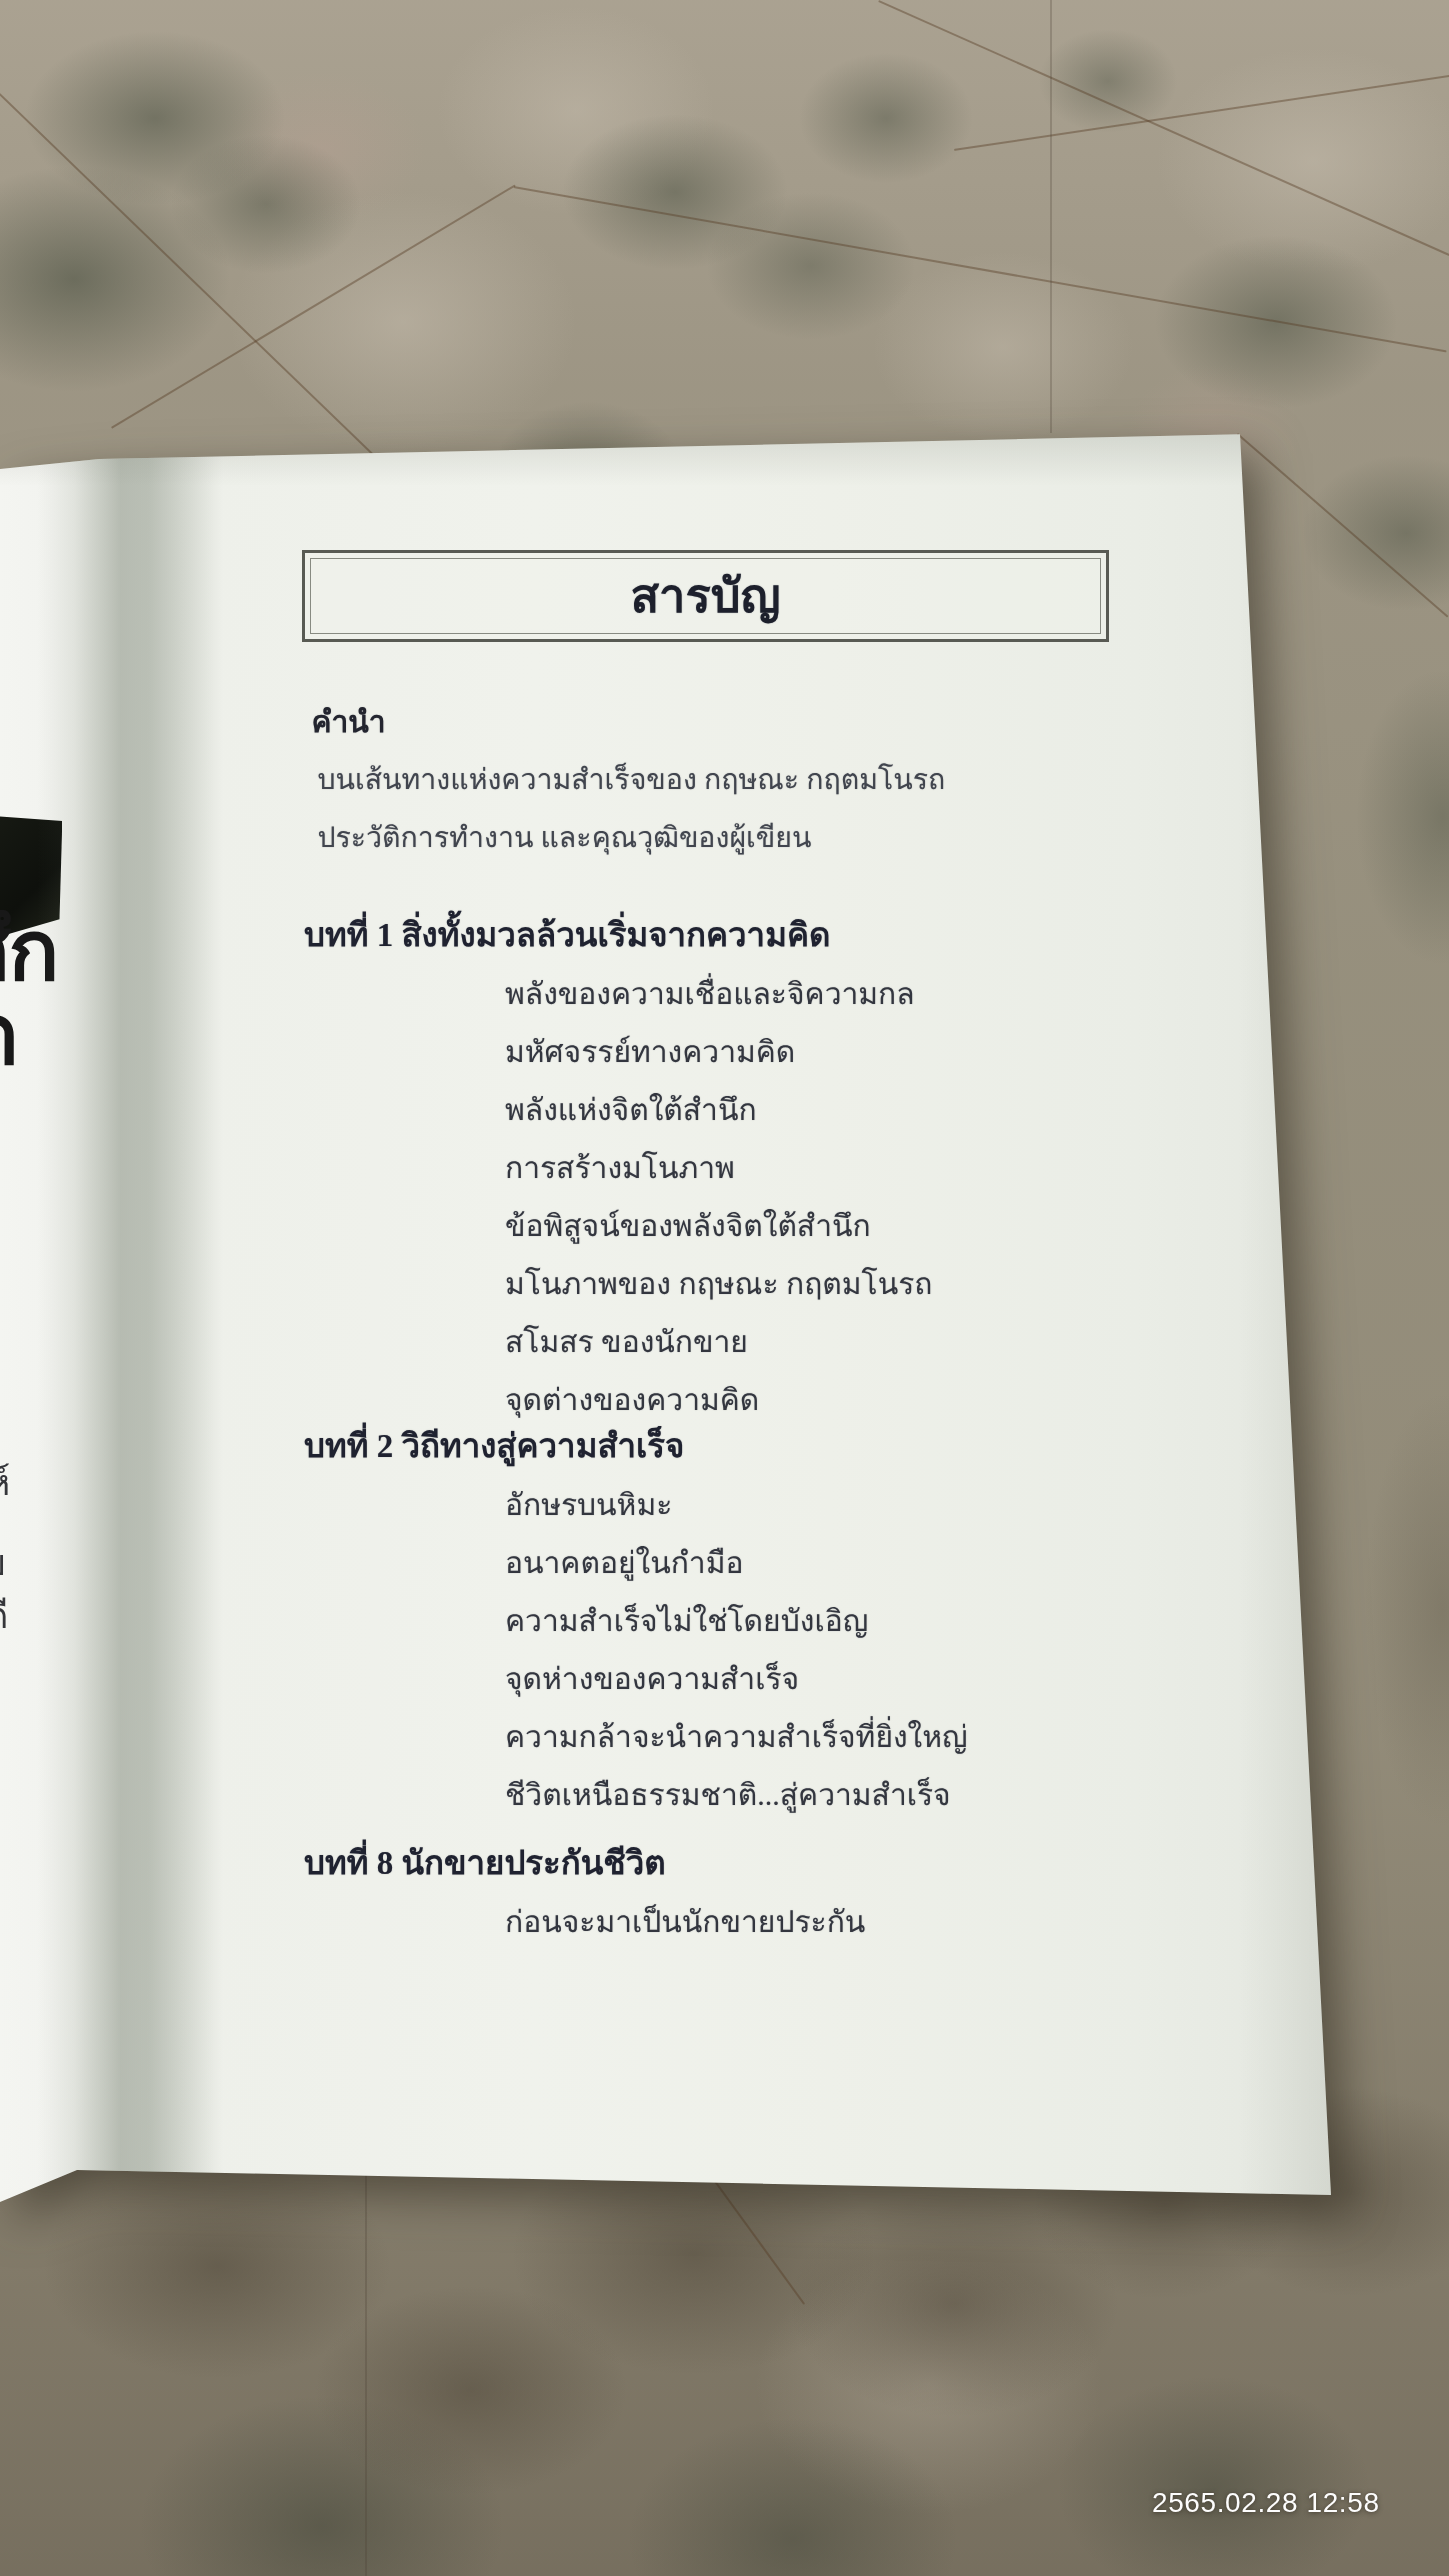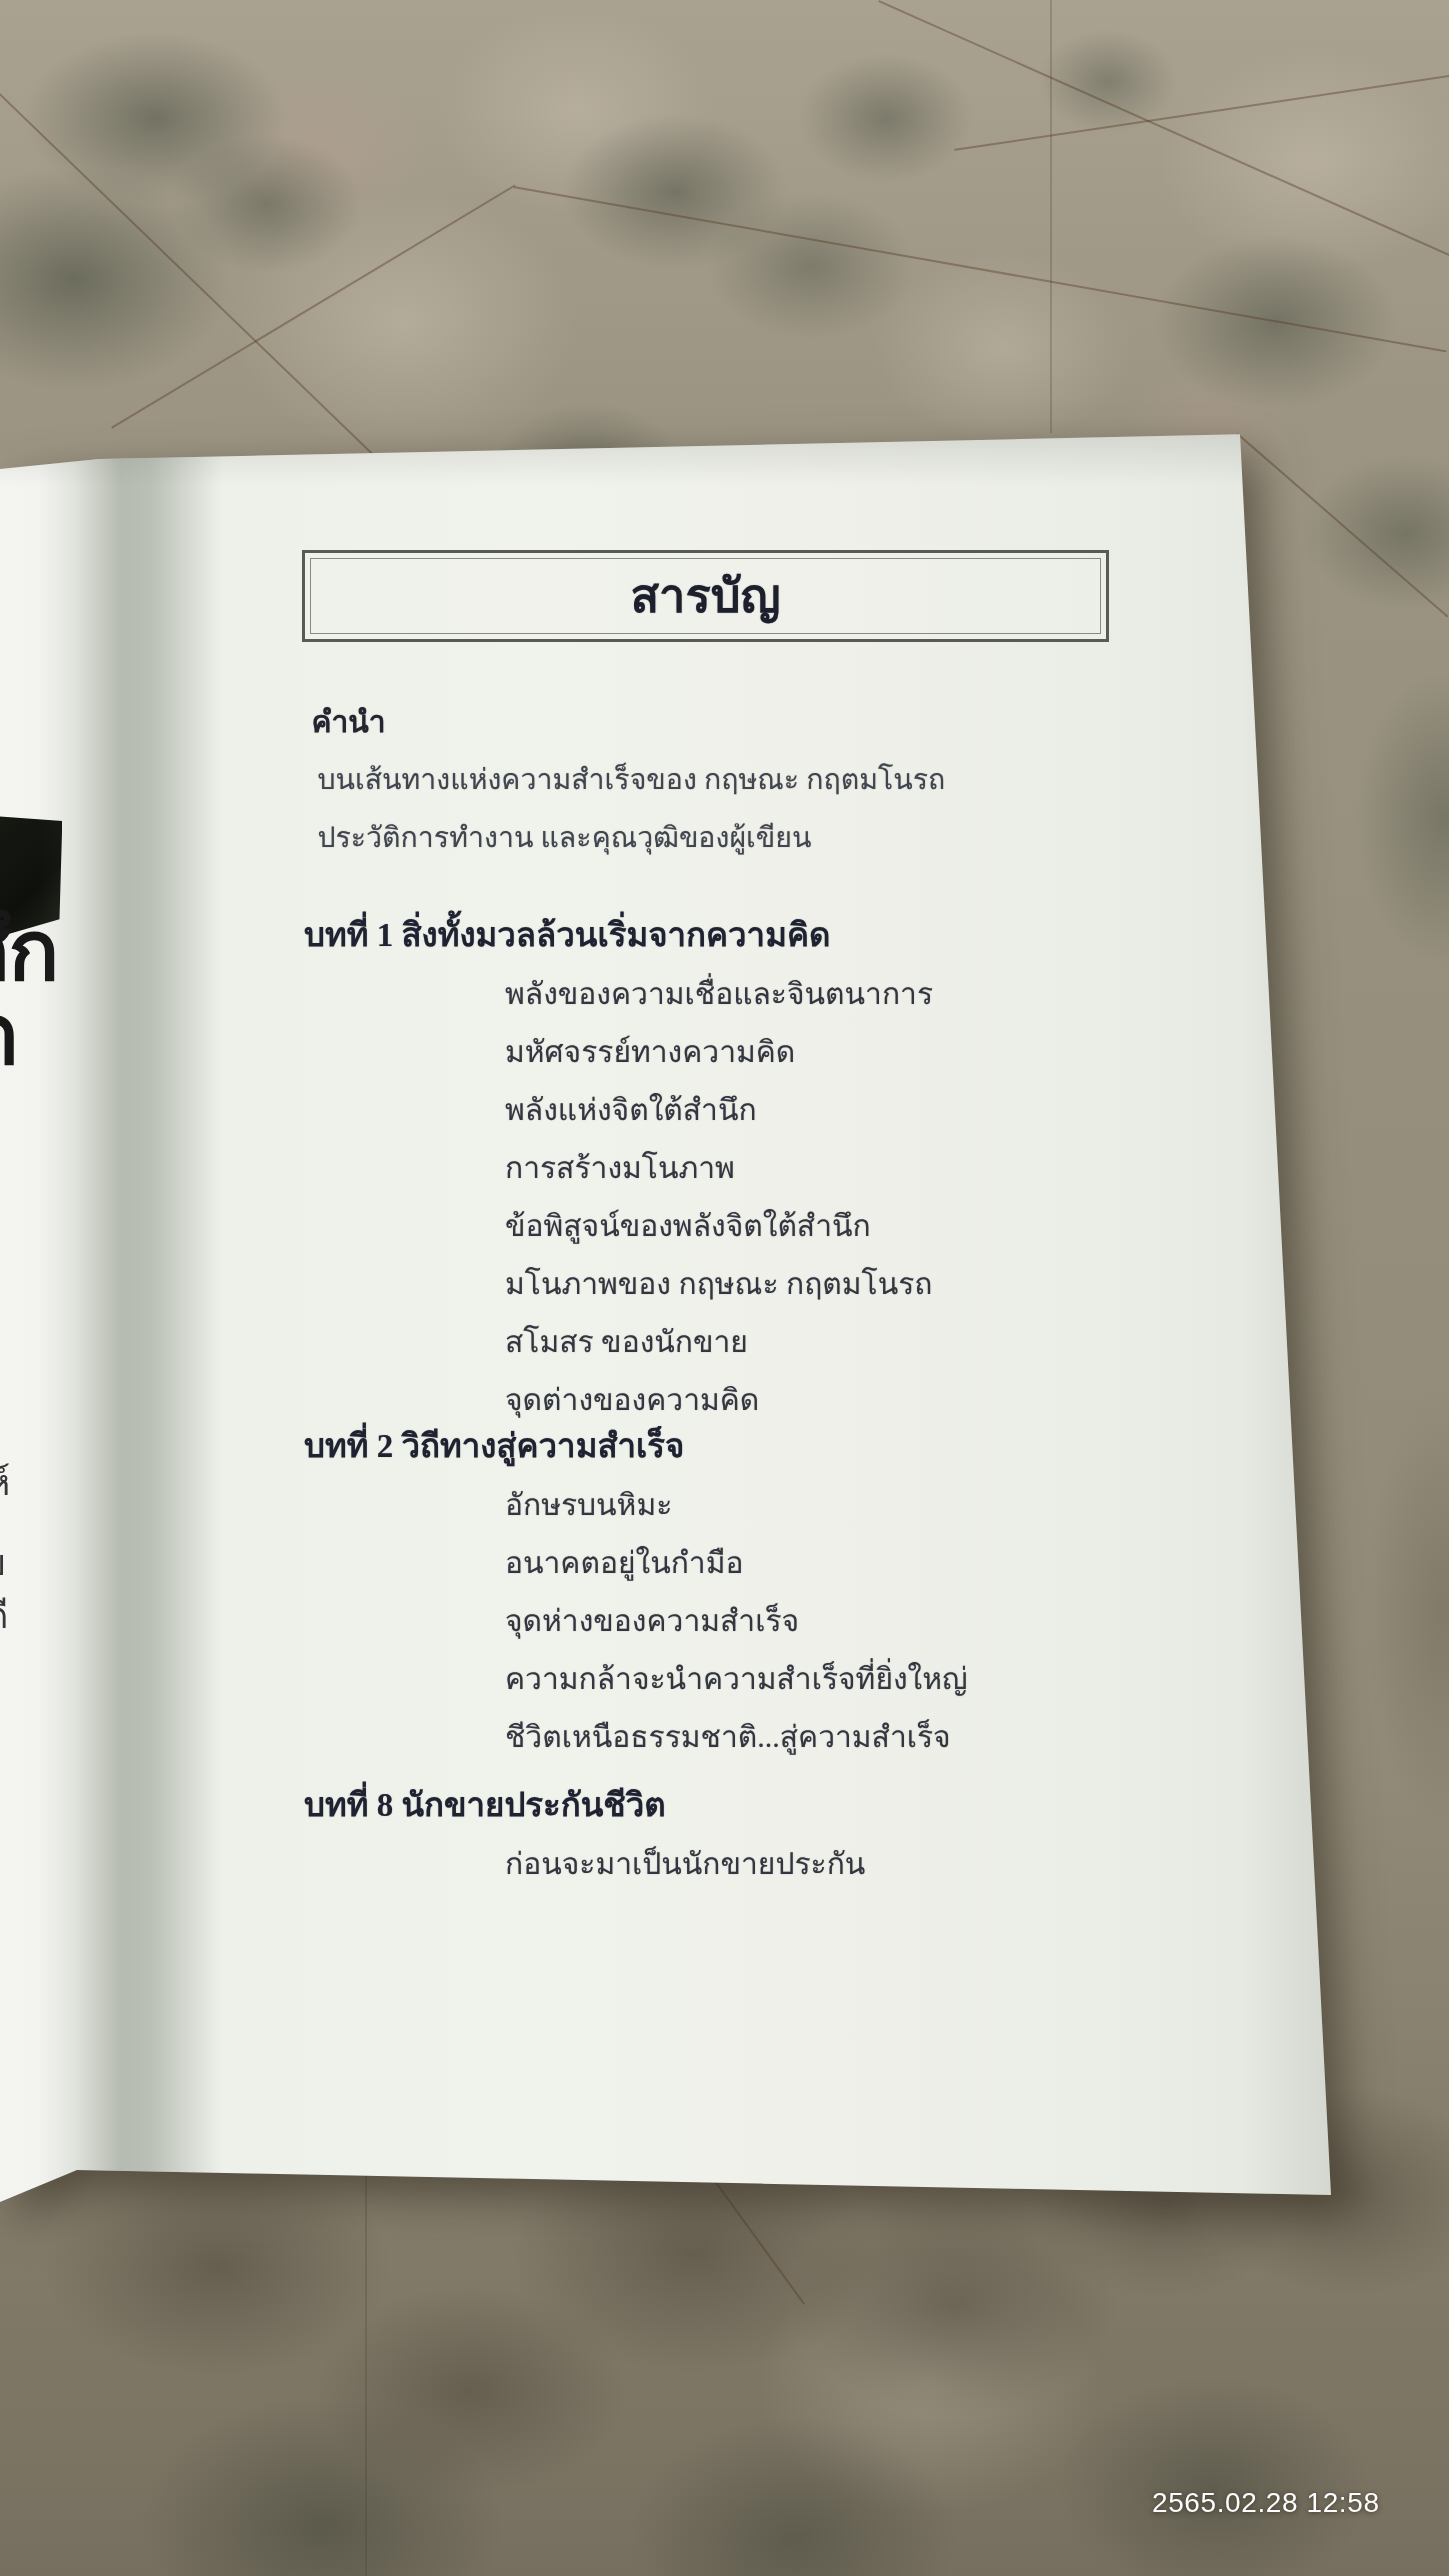--- a/index.html
+++ b/index.html
@@ -152,31 +152,32 @@
       <div class="title-box-inner">
         <span class="title-text">สารบัญ</span>
       </div>
     </div>
 
     <div class="toc">
         <div class="toc-line t-lead">คำนำ</div>
         <div class="toc-line t-flush">บนเส้นทางแห่งความสำเร็จของ กฤษณะ กฤตมโนรถ</div>
         <div class="toc-line t-flush">ประวัติการทำงาน และคุณวุฒิของผู้เขียน</div>
         <div class="toc-line t-chapter g-lg">บทที่ 1 สิ่งทั้งมวลล้วนเริ่มจากความคิด</div>
-        <div class="toc-line t-item">พลังของความเชื่อและจินตนาการ</div>
+        <div class="toc-line t-item">พลังของความเชื่อและจิความกล</div>
         <div class="toc-line t-item">มหัศจรรย์ทางความคิด</div>
         <div class="toc-line t-item">พลังแห่งจิตใต้สำนึก</div>
         <div class="toc-line t-item">การสร้างมโนภาพ</div>
         <div class="toc-line t-item">ข้อพิสูจน์ของพลังจิตใต้สำนึก</div>
         <div class="toc-line t-item">มโนภาพของ กฤษณะ กฤตมโนรถ</div>
         <div class="toc-line t-item">สโมสร ของนักขาย</div>
         <div class="toc-line t-item">จุดต่างของความคิด</div>
         <div class="toc-line t-chapter g-tight">บทที่ 2 วิถีทางสู่ความสำเร็จ</div>
         <div class="toc-line t-item">อักษรบนหิมะ</div>
         <div class="toc-line t-item">อนาคตอยู่ในกำมือ</div>
+        <div class="toc-line t-item">ความสำเร็จไม่ใช่โดยบังเอิญ</div>
         <div class="toc-line t-item">จุดห่างของความสำเร็จ</div>
         <div class="toc-line t-item">ความกล้าจะนำความสำเร็จที่ยิ่งใหญ่</div>
         <div class="toc-line t-item">ชีวิตเหนือธรรมชาติ...สู่ความสำเร็จ</div>
         <div class="toc-line t-chapter g-sm">บทที่ 8 นักขายประกันชีวิต</div>
         <div class="toc-line t-item">ก่อนจะมาเป็นนักขายประกัน</div>
       </div>
 
   </div>
 </div>
 

